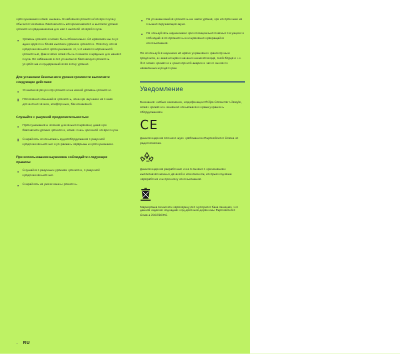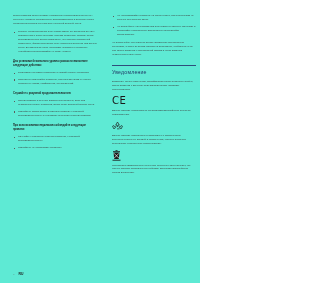--- a/index.html
+++ b/index.html
@@ -11,21 +11,21 @@
     width: 200px;
     height: 283px;
     font-family: "Liberation Sans", sans-serif;
     color: #2b2b2b;
     position: relative;
     overflow: hidden;
   }
   .page {
     position: absolute;
     inset: 0;
-    background: #5eead4;
+    background: #bef264;
   }
   .columns {
     position: absolute;
     left: 0;
     top: 0;
     right: 0;
     bottom: 20px;
     display: flex;
     gap: 10px;
     padding: 14px 8px 0 13px;

